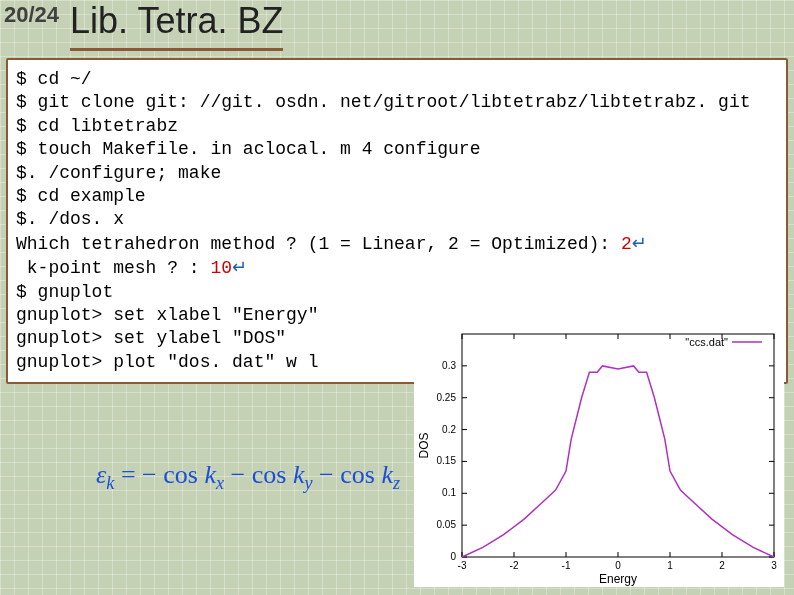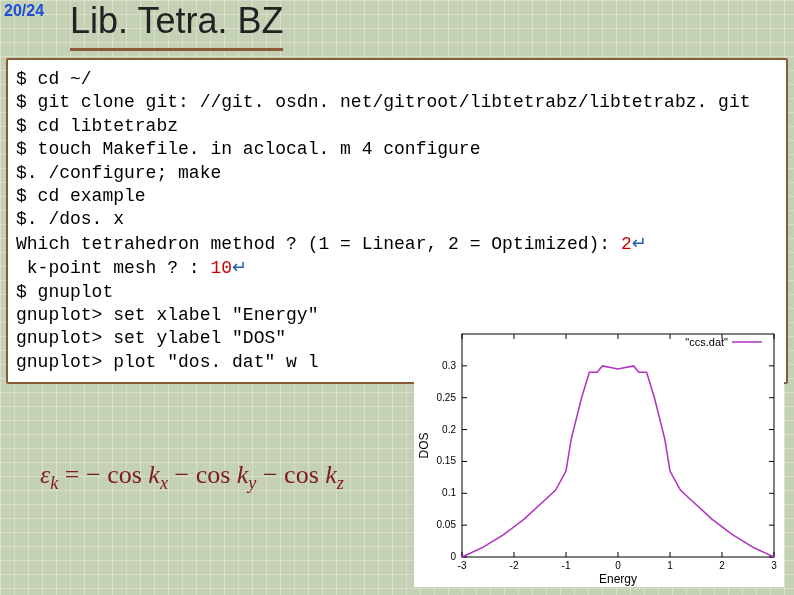--- a/index.html
+++ b/index.html
@@ -12,23 +12,23 @@
       linear-gradient(rgba(255,255,255,.3) 1px, transparent 1px),
       linear-gradient(90deg, rgba(255,255,255,.3) 1px, transparent 1px);
     background-size: 14px 14px;
     font-family: "Segoe UI", Arial, sans-serif;
     position: relative;
     overflow: hidden;
   }
   .page-count {
     position: absolute;
     top: 2px; left: 4px;
-    font-size: 16px;
+    font-size: 22px;
     font-weight: 600;
-    color: #1d4ed8;
+    color: #404040;
   }
   .title {
     position: absolute;
     top: 0;
     left: 70px;
     font-size: 36px;
     font-weight: 400;
     color: #222;
   }
   .title .under {
@@ -51,21 +51,22 @@
   .term-box .inp { color: #c00; }
   .term-box .ret { color: #1a5fb4; font-family: Arial, sans-serif; }
   .formula {
     position: absolute;
     left: 40px;
     top: 460px;
     width: 360px;
     font-family: "Cambria Math", "Times New Roman", serif;
     font-size: 26px;
     font-style: italic;
-    color: #7f1d1d;
+    color: #1d4ed8;
+    text-align: right;
   }
   .formula .sub { font-size: 0.7em; vertical-align: -0.35em; font-style: italic; }
   .formula .op  { font-style: normal; }
   .chart-wrap {
     position: absolute;
     right: 10px;
     bottom: 8px;
     width: 370px;
     height: 265px;
     background: #fff;

